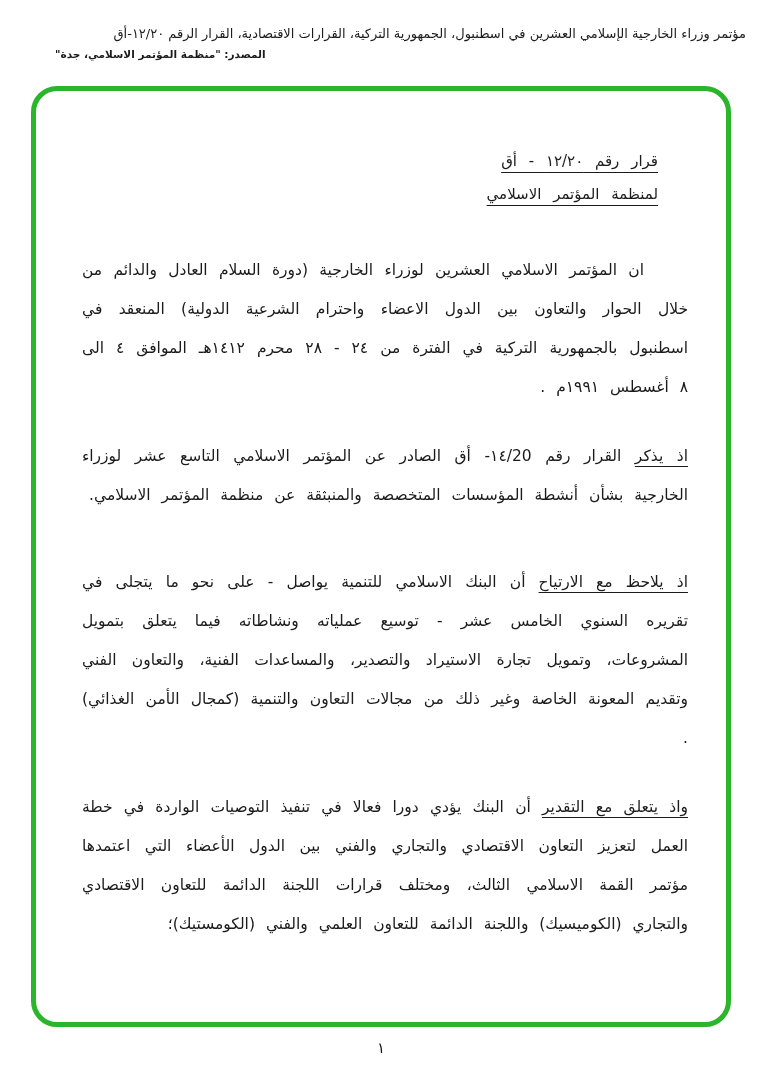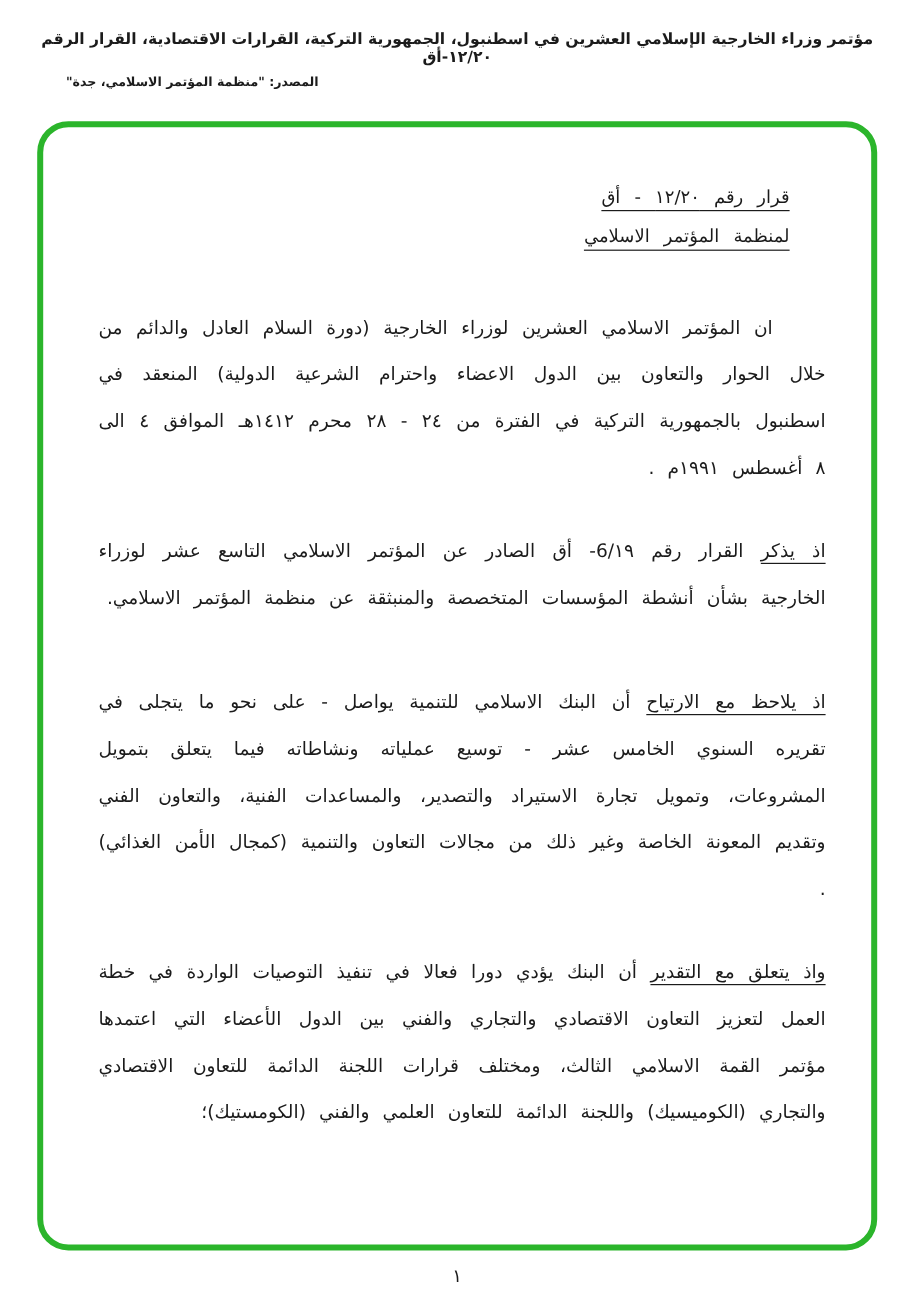--- a/index.html
+++ b/index.html
@@ -3,33 +3,33 @@
 <meta charset="utf-8">
 <style>
   * { margin:0; padding:0; box-sizing:border-box; }
   html, body { background:#ffffff; }
   .page {
     width:762px; height:1081px; margin:0 auto; position:relative;
     background:#ffffff; color:#1b1b1b; overflow:hidden;
     font-family:"DejaVu Sans", sans-serif;
   }
   .doc-header-title {
-    padding:26px 16px 0 16px; text-align:center; direction:rtl;
-    font-size:13px; font-weight:bold; letter-spacing:0.2px;
+    padding:26px 16px 0 16px; text-align:right; direction:rtl;
+    font-size:13px; font-weight:normal; letter-spacing:0.2px;
   }
   .doc-header-source {
     margin-top:7px; padding-left:55px; direction:rtl; text-align:left;
     font-size:10.5px; font-weight:bold;
   }
   .green-frame {
     width:700px; height:941px; margin:26px auto 0 auto;
     border:5px solid #2bb52b; border-radius:26px;
   }
   .doc-content { padding:42px 38px 0 46px; direction:rtl; }
-  .title-block { margin:0 30px 40px 0; }
+  .title-block { margin:12px 30px 40px 0; }
   .title-line {
     font-size:15px; line-height:33px; letter-spacing:1px; word-spacing:7px;
     text-decoration:underline; text-decoration-thickness:1px; text-underline-offset:6px;
   }
   .para {
     font-size:15.5px; line-height:39px; letter-spacing:1.1px; word-spacing:6px;
     text-align:justify; margin-bottom:30px;
   }
   .paragraphs .para:first-of-type { text-indent:44px; }
   .paragraphs .para:nth-of-type(2) { margin-bottom:48px; }
@@ -58,21 +58,21 @@
 
 
 
           <div class="title-line">لمنظمة المؤتمر الاسلامي</div>
         </section>
 
       <section class="paragraphs">
 
           <p class="para"> <span class="para-text">ان المؤتمر الاسلامي العشرين لوزراء الخارجية (دورة السلام العادل والدائم من خلال الحوار والتعاون بين الدول الاعضاء واحترام الشرعية الدولية) المنعقد في اسطنبول بالجمهورية التركية في الفترة من ٢٤ - ٢٨ محرم ١٤١٢هـ الموافق ٤ الى ٨ أغسطس ١٩٩١م .</span></p>
 
-          <p class="para"><span class="lead">اذ يذكر</span> <span class="para-text">القرار رقم 6/١٩- أق الصادر عن المؤتمر الاسلامي التاسع عشر لوزراء الخارجية بشأن أنشطة المؤسسات المتخصصة والمنبثقة عن منظمة المؤتمر الاسلامي.</span></p>
+          <p class="para"><span class="lead">اذ يذكر</span> <span class="para-text">القرار رقم ١٤/20- أق الصادر عن المؤتمر الاسلامي التاسع عشر لوزراء الخارجية بشأن أنشطة المؤسسات المتخصصة والمنبثقة عن منظمة المؤتمر الاسلامي.</span></p>
 
           <p class="para"><span class="lead">اذ يلاحظ مع الارتياح</span> <span class="para-text">أن البنك الاسلامي للتنمية يواصل - على نحو ما يتجلى في تقريره السنوي الخامس عشر - توسيع عملياته ونشاطاته فيما يتعلق بتمويل المشروعات، وتمويل تجارة الاستيراد والتصدير، والمساعدات الفنية، والتعاون الفني وتقديم المعونة الخاصة وغير ذلك من مجالات التعاون والتنمية (كمجال الأمن الغذائي) .</span></p>
 
           <p class="para"><span class="lead">واذ يتعلق مع التقدير</span> <span class="para-text">أن البنك يؤدي دورا فعالا في تنفيذ التوصيات الواردة في خطة العمل لتعزيز التعاون الاقتصادي والتجاري والفني بين الدول الأعضاء التي اعتمدها مؤتمر القمة الاسلامي الثالث، ومختلف قرارات اللجنة الدائمة للتعاون الاقتصادي والتجاري (الكوميسيك) واللجنة الدائمة للتعاون العلمي والفني (الكومستيك)؛</span></p>
         </section>
 
     </div>
   </div>
 
   <div class="page-number">١</div>

